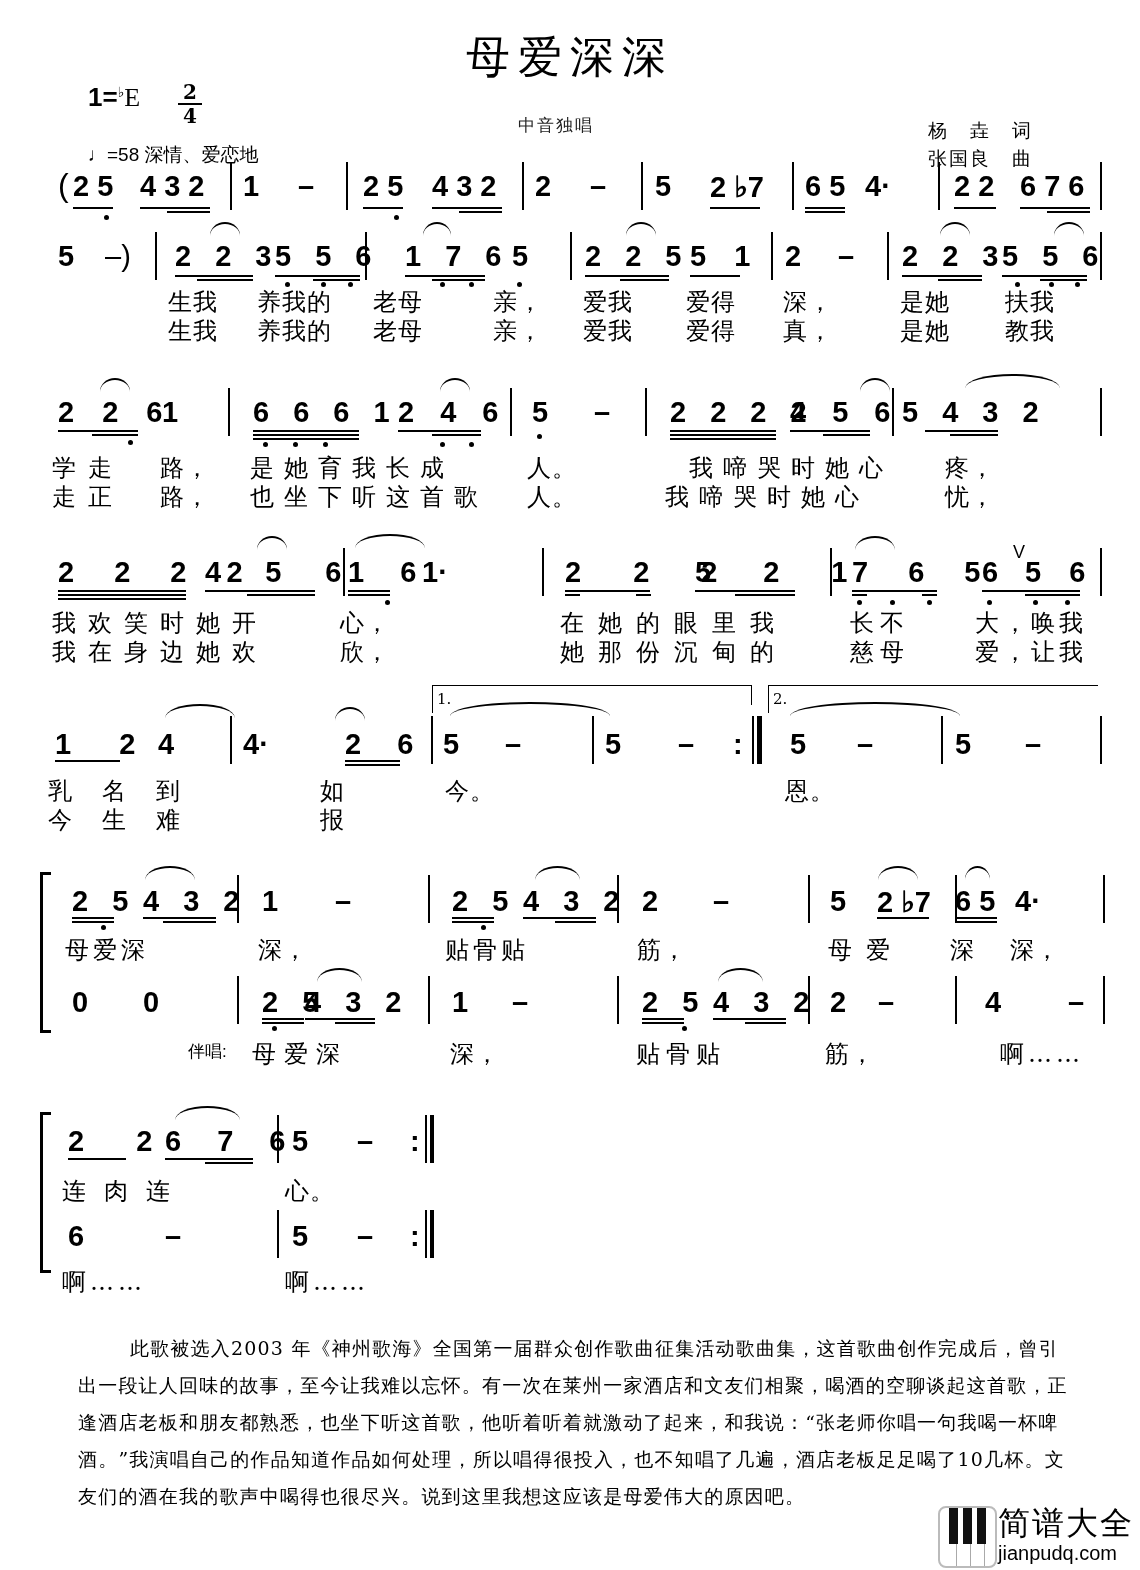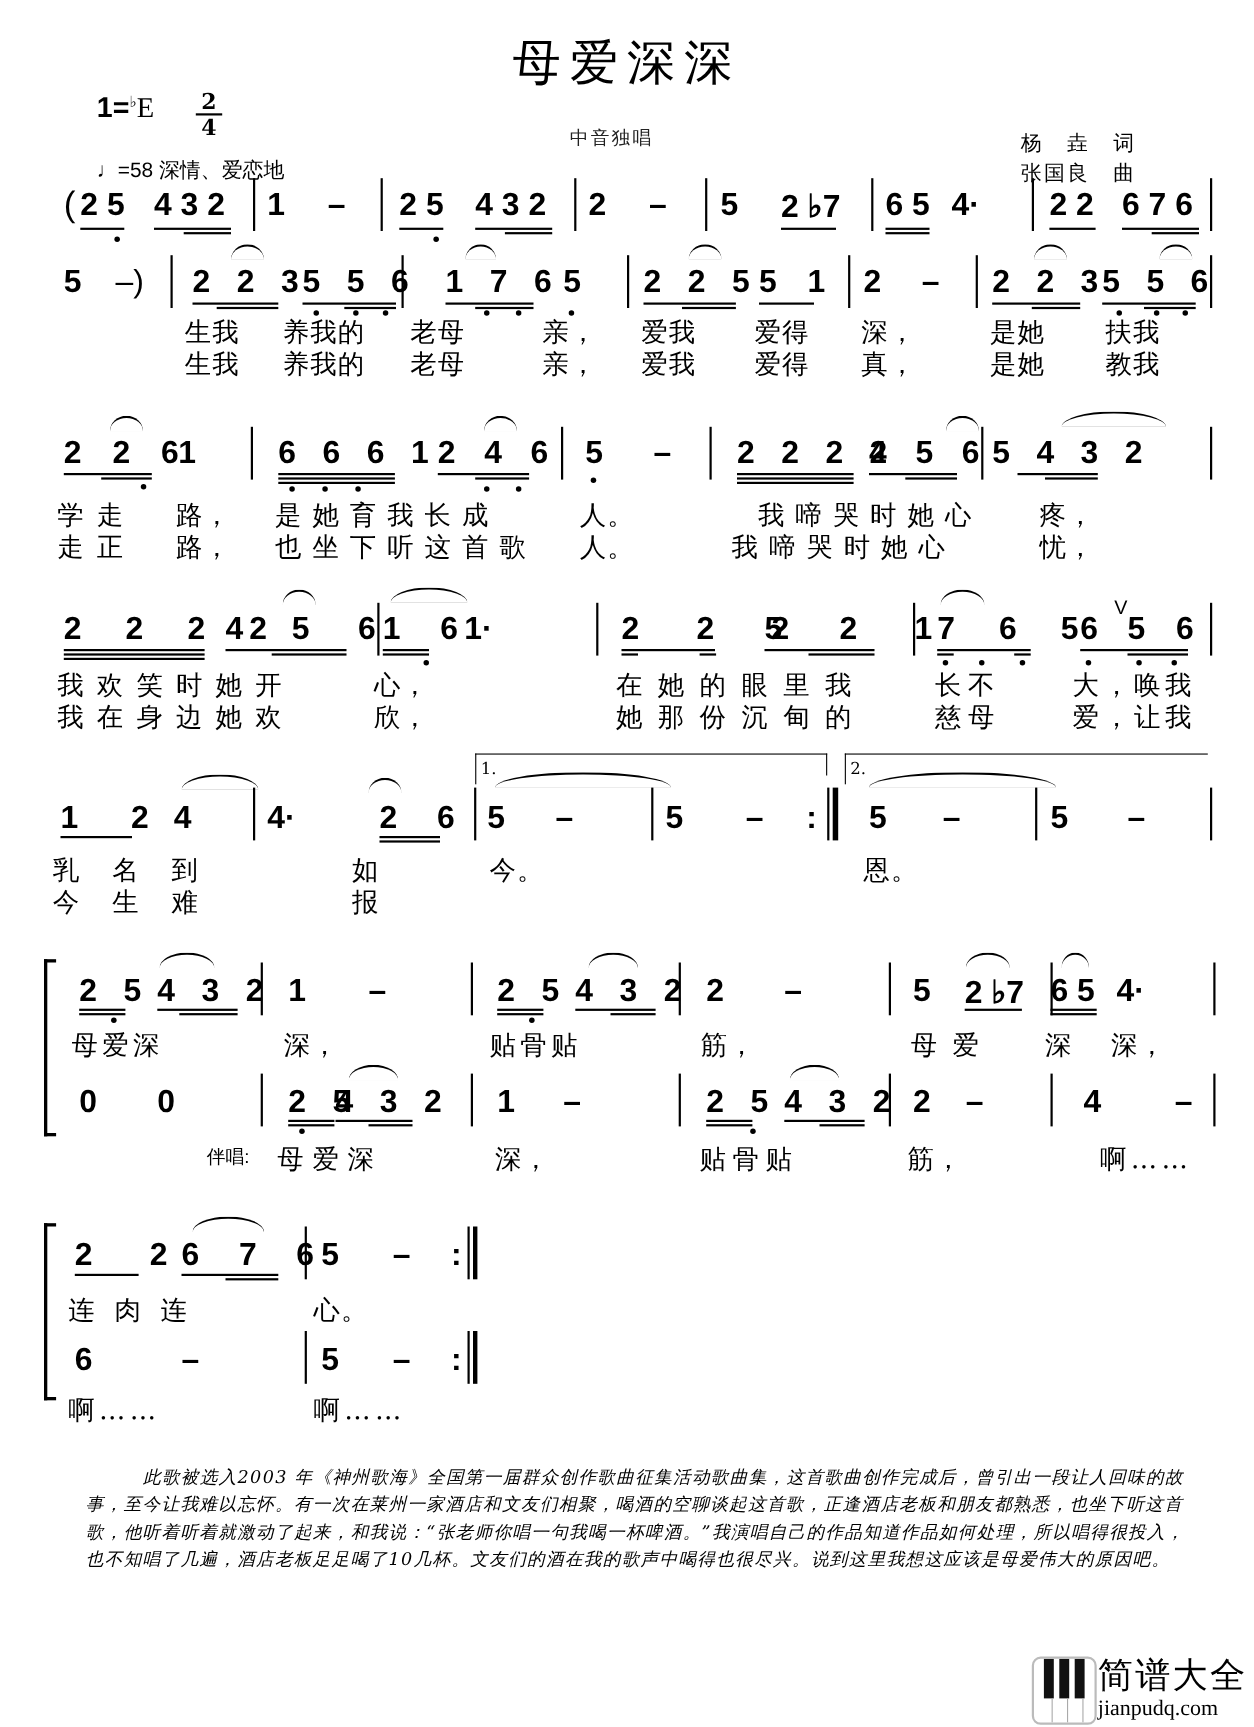--- a/index.html
+++ b/index.html
@@ -23,27 +23,27 @@
   .lyric-line { position:absolute; left:0; width:1140px; font-family:"DejaVu Serif", serif; font-size:24px; }
   .lyric-line span { position:absolute; white-space:pre; letter-spacing:1px; }
   .barline { position:absolute; width:0; border-left:2px solid #000; height:48px; }
   .ul { position:absolute; height:0; border-top:2px solid #000; }
   .dot { position:absolute; width:5px; height:5px; border-radius:50%; background:#000; }
   .slur { position:absolute; border-top:2px solid #000; border-radius:50% 50% 0 0 / 100% 100% 0 0; height:12px; }
   .volta { position:absolute; border-top:1.5px solid #000; border-left:1.5px solid #000; height:28px;
            font-family:"DejaVu Serif", serif; font-size:15px; padding:4px 0 0 4px; box-sizing:border-box; }
   .brace { position:absolute; border:3px solid #000; border-right:none; width:8px; }
   .para { left:78px; top:1330px; width:1000px; white-space:normal; font-family:"DejaVu Serif", serif;
-          font-size:16px; line-height:25px; letter-spacing:1.2px; text-indent:52px;font-style:italic; }
+          font-size:19px; line-height:37px; letter-spacing:1.2px; text-indent:52px; }
   .logo { left:938px; top:1502px; width:200px; height:64px; }
   .logo .keys { position:absolute; left:0; top:4px; width:55px; height:58px; border:2px solid #bbb; border-radius:8px; background:#fff; overflow:hidden; }
   .logo .keys i { position:absolute; top:0; width:9px; height:36px; background:#111; }
   .logo .keys b { position:absolute; top:0; bottom:0; width:0; border-left:1px solid #aaa; }
   .logo .cn { position:absolute; left:60px; top:0; font-size:32px; font-family:"DejaVu Sans", sans-serif; letter-spacing:2px; }
-  .logo .url { position:absolute; left:60px; top:40px; font-size:20px; font-family:Liberation Serif, serif; }
+  .logo .url { position:absolute; left:60px; top:40px; font-size:20px; font-family:Liberation Sans, sans-serif; }
 </style>
 </head>
 <body>
 
 <div class="abs title">母爱深深</div>
 <div class="abs key"><span class="n1">1=</span><sup>♭</sup><span>E</span></div>
 <div class="ts">
     <div>2</div>
     <div class="bar"></div>
     <div>4</div>

